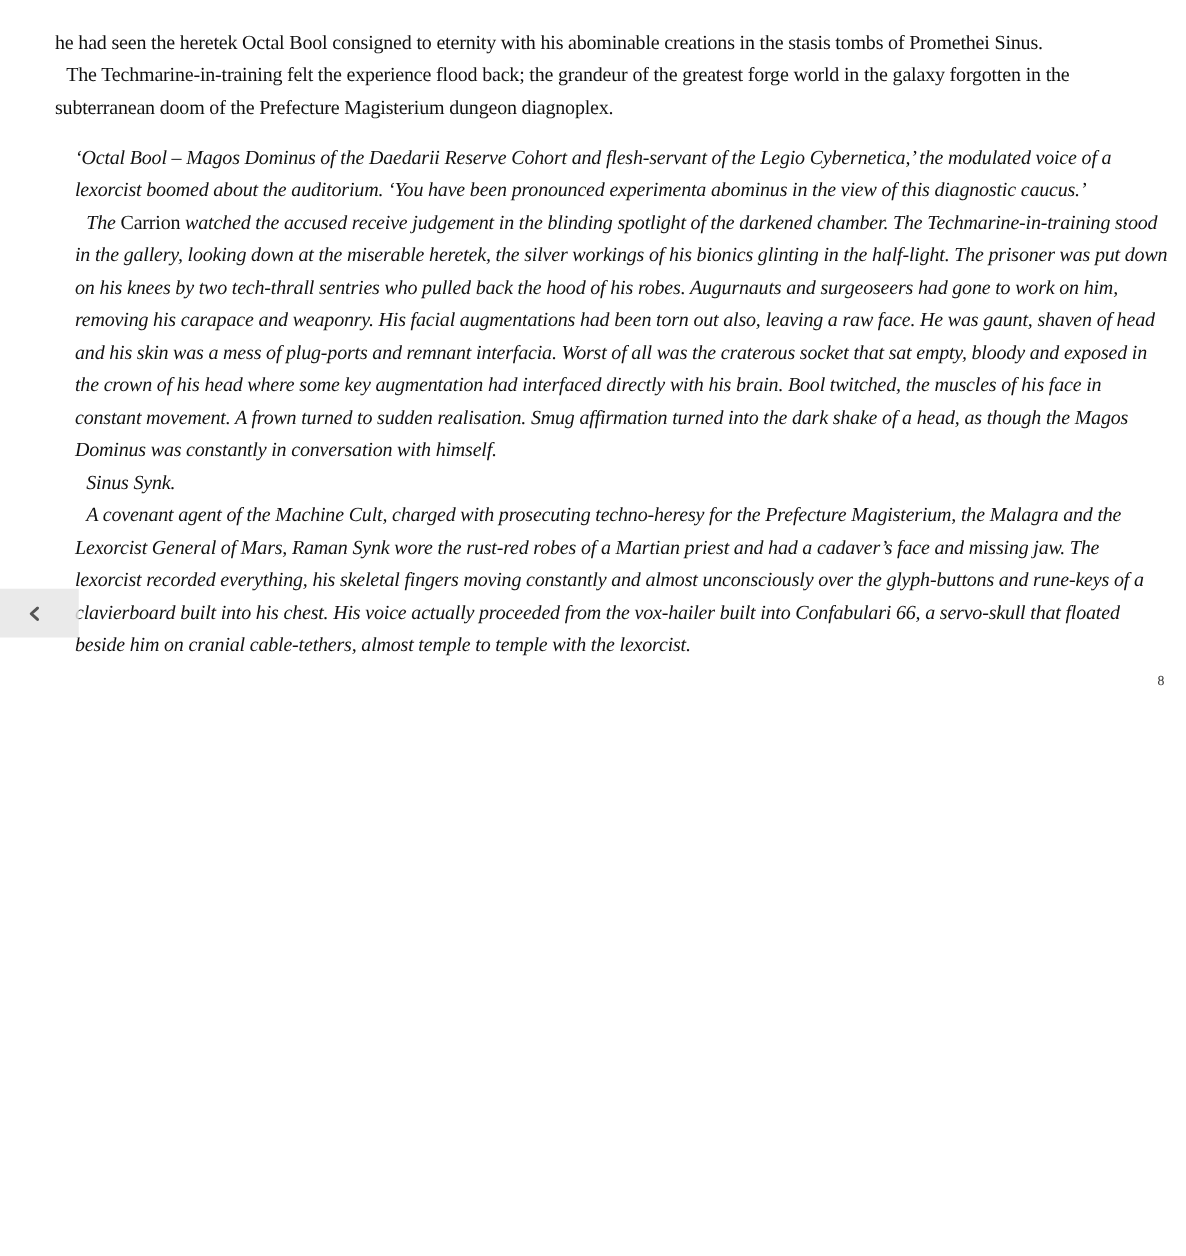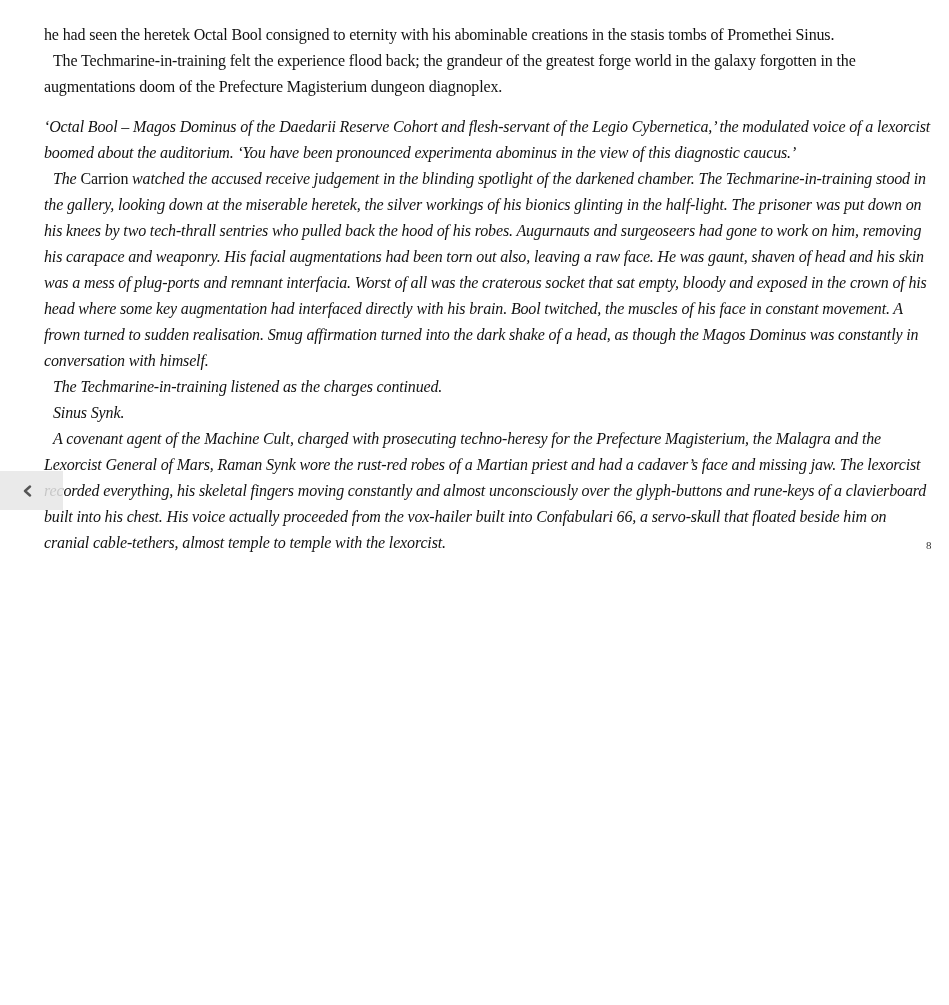--- a/index.html
+++ b/index.html
@@ -29,20 +29,21 @@
       text-indent: 9px;
     }
     .para.no-indent {
       text-indent: 0;
     }
     .para.gap-before {
       margin-top: 14px;
     }
     .italic {
       font-style: italic;
+      margin-left: 16px;
     }
     .roman {
       font-style: normal;
     }
     .nav-prev {
       position: absolute;
       left: 0;
       top: 471px;
       width: 63px;
       height: 39px;
@@ -65,24 +66,23 @@
       line-height: 11px;
       color: #333333;
       font-family: "Liberation Serif", serif;
     }
   </style>
 </head>
 <body>
 
 <div class="page">
   <p class="para no-indent roman">he had seen the heretek Octal Bool consigned to eternity with his abominable creations in the stasis tombs of Promethei Sinus.</p>
-  <p class="para roman">The Techmarine-in-training felt the experience flood back; the grandeur of the greatest forge world in the galaxy forgotten in the augmentations doom of the Prefecture Magisterium dungeon diagnoplex.</p>
+  <p class="para roman">The Techmarine-in-training felt the experience flood back; the grandeur of the greatest forge world in the galaxy forgotten in the subterranean doom of the Prefecture Magisterium dungeon diagnoplex.</p>
   <p class="para no-indent italic gap-before">‘Octal Bool – Magos Dominus of the Daedarii Reserve Cohort and flesh-servant of the Legio Cybernetica,’ the modulated voice of a lexorcist boomed about the auditorium. ‘You have been pronounced experimenta abominus in the view of this diagnostic caucus.’</p>
   <p class="para italic"><span>The </span><span class="roman">Carrion</span><span> watched the accused receive judgement in the blinding spotlight of the darkened chamber. The Techmarine-in-training stood in the gallery, looking down at the miserable heretek, the silver workings of his bionics glinting in the half-light. The prisoner was put down on his knees by two tech-thrall sentries who pulled back the hood of his robes. Augurnauts and surgeoseers had gone to work on him, removing his carapace and weaponry. His facial augmentations had been torn out also, leaving a raw face. He was gaunt, shaven of head and his skin was a mess of plug-ports and remnant interfacia. Worst of all was the craterous socket that sat empty, bloody and exposed in the crown of his head where some key augmentation had interfaced directly with his brain. Bool twitched, the muscles of his face in constant movement. A frown turned to sudden realisation. Smug affirmation turned into the dark shake of a head, as though the Magos Dominus was constantly in conversation with himself.</span></p>
-  <p class="para italic">The Techmarine-in-training listened as the charges continued.</p>
   <p class="para italic">Sinus Synk.</p>
   <p class="para italic">A covenant agent of the Machine Cult, charged with prosecuting techno-heresy for the Prefecture Magisterium, the Malagra and the Lexorcist General of Mars, Raman Synk wore the rust-red robes of a Martian priest and had a cadaver’s face and missing jaw. The lexorcist recorded everything, his skeletal fingers moving constantly and almost unconsciously over the glyph-buttons and rune-keys of a clavierboard built into his chest. His voice actually proceeded from the vox-hailer built into Confabulari 66, a servo-skull that floated beside him on cranial cable-tethers, almost temple to temple with the lexorcist.</p>
 </div>
 
 <div class="nav-prev">
   <span>
     <svg width="10" height="12" viewBox="0 0 10 12">
       <path d="M8 1.5 L3 6 L8 10.5" fill="none" stroke="#555555" stroke-width="2.4" stroke-linecap="round" stroke-linejoin="round"></path>
     </svg>
   </span>

